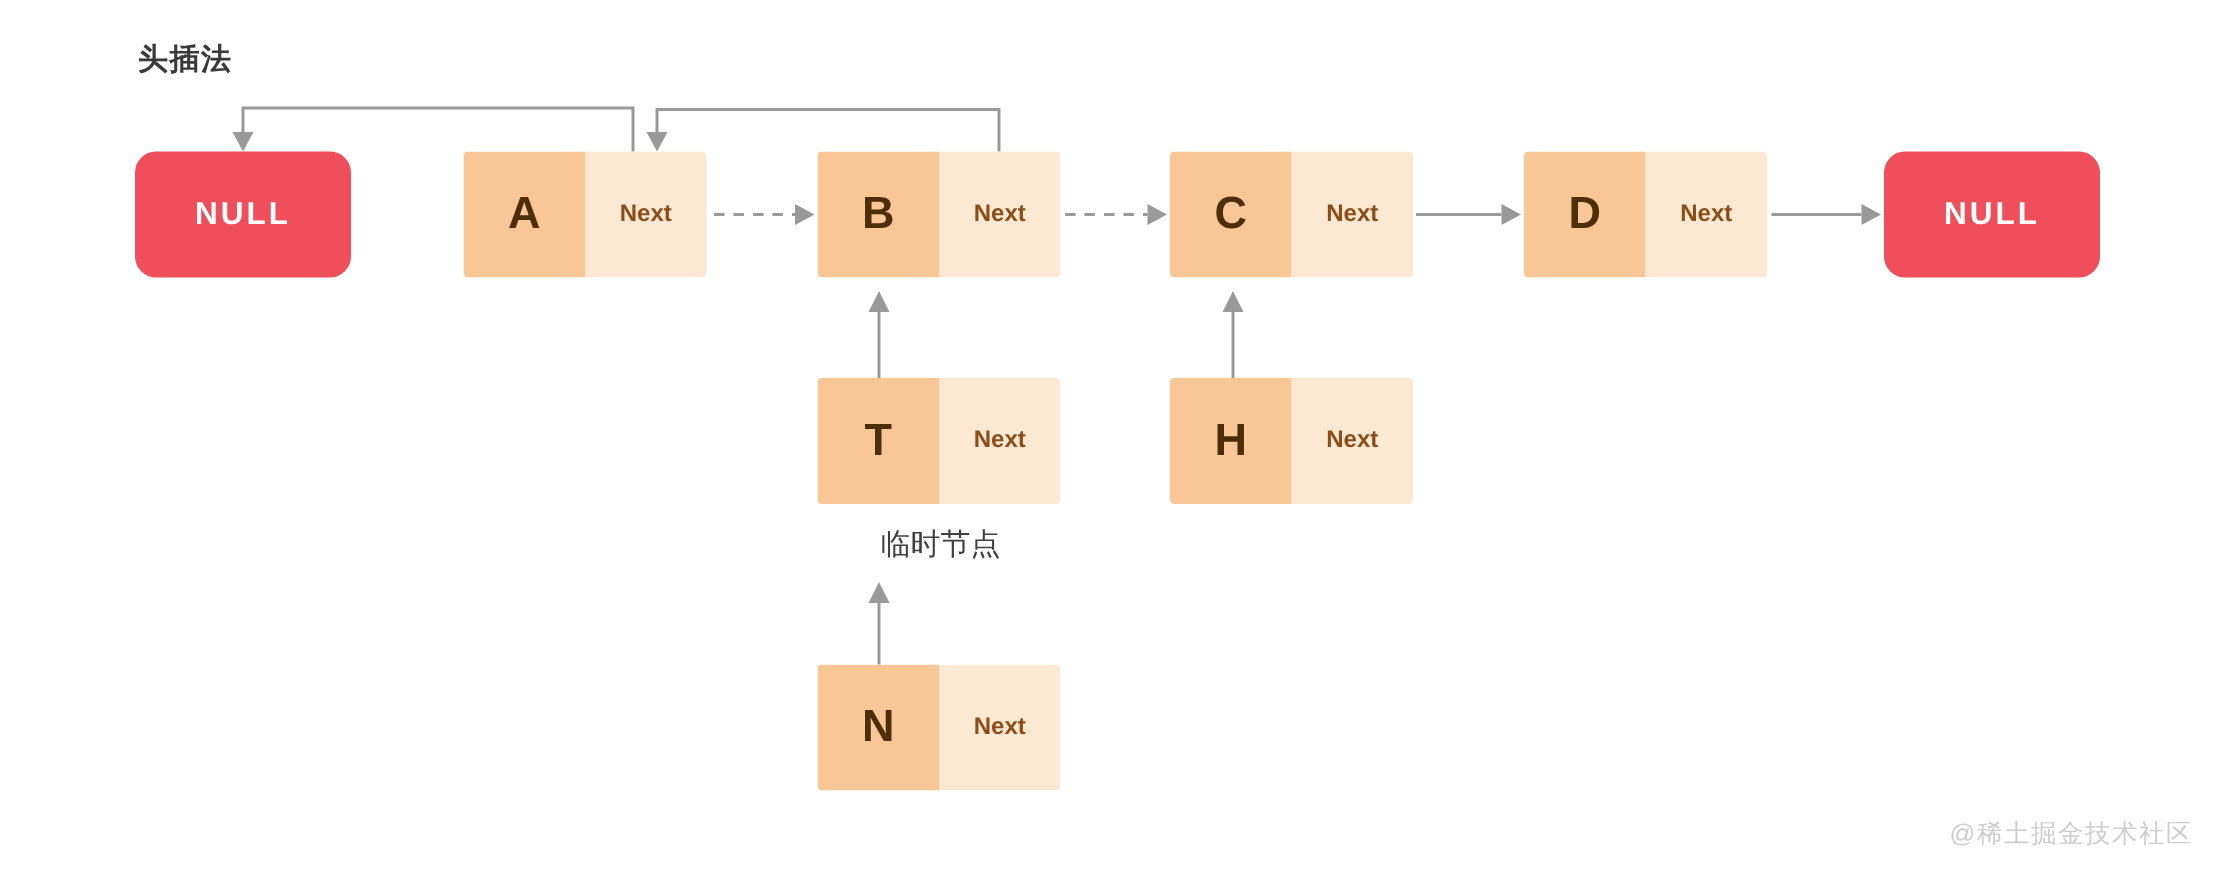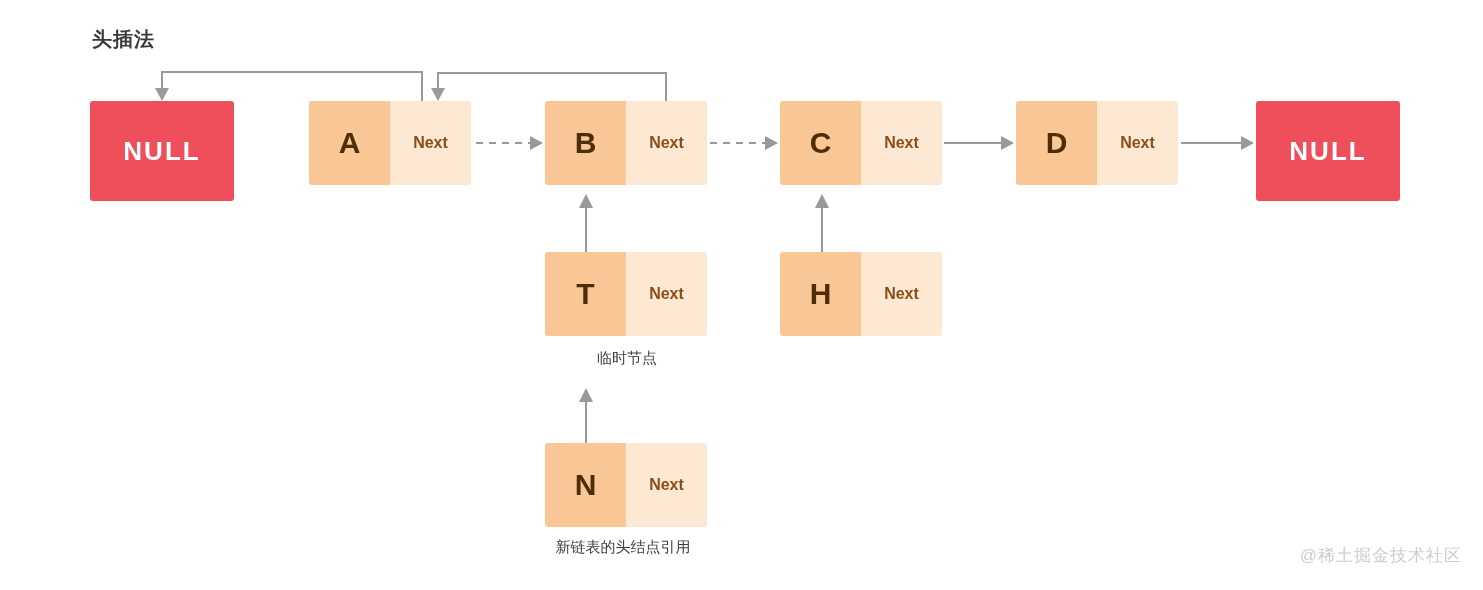--- a/index.html
+++ b/index.html
@@ -26,39 +26,39 @@
   }
   .title{
     position:absolute;left:92px;top:26px;
     font-size:20px;font-weight:bold;color:var(--title-text);
     letter-spacing:1px;
   }
   .arrows{position:absolute;left:0;top:0;pointer-events:none;}
   .arrows .ln{stroke:var(--line);stroke-width:2;fill:none;}
   .arrows .hd{fill:var(--line);stroke:none;}
   .nullbox{
-    position:absolute;width:144px;height:100px;
-    background:var(--null-bg);border-radius:3px;
+    position:absolute;width:144px;height:84px;
+    background:var(--null-bg);border-radius:14px;
     display:flex;align-items:center;justify-content:center;
-    color:var(--null-text);font-size:26px;font-weight:bold;letter-spacing:2px;
+    color:var(--null-text);font-size:21px;font-weight:bold;letter-spacing:2px;
   }
   .node{
     position:absolute;width:162px;height:84px;
     display:flex;border-radius:3px;overflow:hidden;
   }
   .cell{
     width:81px;height:84px;
     display:flex;align-items:center;justify-content:center;
     font-weight:bold;
   }
   .cell.letter{background:var(--letter-cell-bg);color:var(--letter-text);font-size:30px;}
   .cell.next{background:var(--next-cell-bg);color:var(--next-text);font-size:16px;}
   .caption{
     position:absolute;transform:translateX(-50%);
-    font-size:15px;color:var(--caption-text);white-space:nowrap;
+    font-size:20px;color:var(--caption-text);white-space:nowrap;
   }
   .watermark{
     position:absolute;right:21px;top:544px;
     font-size:17px;color:var(--watermark-text);letter-spacing:1px;margin-left:25px;
   }
 </style>
 </head>
 <body>
 
 <div id="canvas">
@@ -145,17 +145,16 @@
 
   <div class="node" style="left:780px;top:252px;">
     <div class="cell letter">H</div>
     <div class="cell next">Next</div>
   </div>
 
   <div class="node" style="left:545px;top:443px;">
     <div class="cell letter">N</div>
     <div class="cell next">Next</div>
   </div>
-  <div class="caption" style="left:623px;top:538px;">新链表的头结点引用</div>
 
   <div class="watermark">@稀土掘金技术社区</div>
 
 </div>
 
 </body></html>

